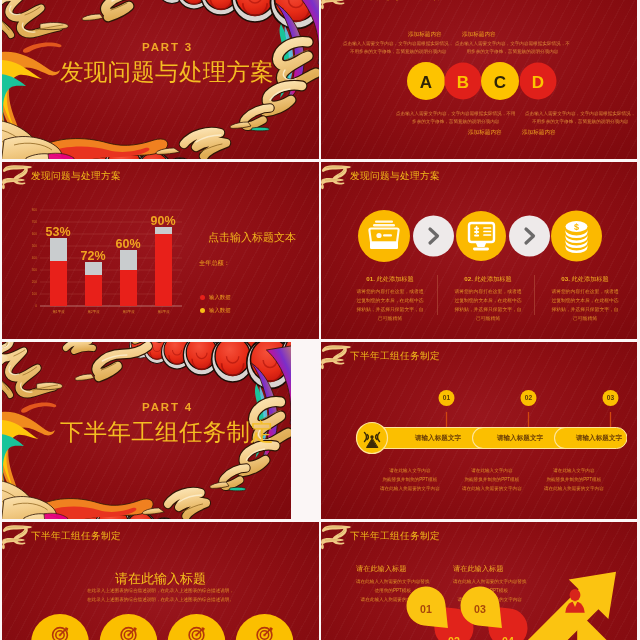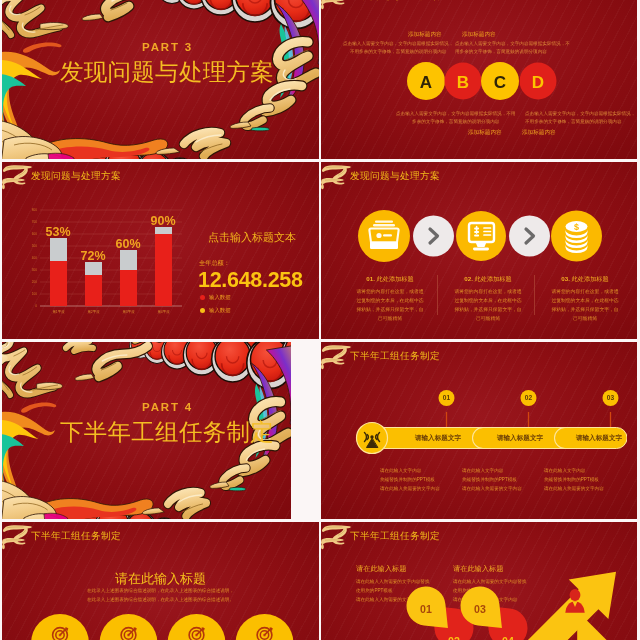--- a/index.html
+++ b/index.html
@@ -7,21 +7,21 @@
        font-family:"Liberation Sans","WenQuanYi Zen Hei",sans-serif;
        -webkit-font-smoothing:antialiased;}
   .deck{position:absolute;left:0;top:0;width:640px;height:640px;}
   .slide{position:absolute;overflow:hidden;background:#87090e;}
   .bg{position:absolute;left:0;top:0;width:100%;height:100%;
     background:
       repeating-linear-gradient(118deg, rgba(255,255,255,0.032) 0 1.2px, rgba(255,255,255,0) 1.2px 9.5px),
       radial-gradient(ellipse 80% 88% at 50% 42%, #99161d 0%, #8d0e13 45%, #7a080c 100%);
   }
   .deco{position:absolute;left:0;top:0;width:100%;height:100%;}
-  .t{position:absolute;white-space:pre;}
+  .t{position:absolute;white-space:pre;text-align:center;}
   .ctr{transform:translateX(-50%);}
   .circ{position:absolute;border-radius:50%;}
   .hdrtxt{position:absolute;font-weight:bold;color:#f3bc1a;white-space:nowrap;}
 </style>
 </head>
 <body>
 
 <svg width="0" height="0" style="position:absolute" aria-hidden="true">
 <defs>
  <linearGradient id="rbA" x1="0" y1="1" x2="1" y2="0">
@@ -370,21 +370,20 @@
     <g fill="#d88a2e" font-size="3.4" font-family="Liberation Sans, sans-serif" text-anchor="middle">
       <text x="34.5" y="113">第1季度</text>
       <text x="69.5" y="113">第2季度</text>
       <text x="104.5" y="113">第3季度</text>
       <text x="139.5" y="113">第4季度</text>
     </g>
   </svg>
 
   <div class="t" style="left:206px;top:68px;font-size:11px;font-weight:bold;color:#f2b61c">点击输入标题文本</div>
   <div class="t" style="left:197px;top:97px;font-size:6.2px;font-weight:bold;color:#f0a520">全年总额：</div>
-  <div class="t" style="left:196px;top:106px;font-size:21.5px;font-weight:bold;color:#fbc411;letter-spacing:-0.3px">12.648.258</div>
   <div style="position:absolute;left:198px;top:132px;display:flex;align-items:center;gap:4px">
     <span class="circ" style="position:relative;width:5px;height:5px;background:#e8201a"></span>
     <span style="font-size:5.4px;color:#f0a520;font-weight:bold">输入数据</span>
   </div>
   <div style="position:absolute;left:198px;top:145px;display:flex;align-items:center;gap:4px">
     <span class="circ" style="position:relative;width:5px;height:5px;background:#f7bd16"></span>
     <span style="font-size:5.4px;color:#f0a520;font-weight:bold">输入数据</span>
   </div>
 </div>
 

